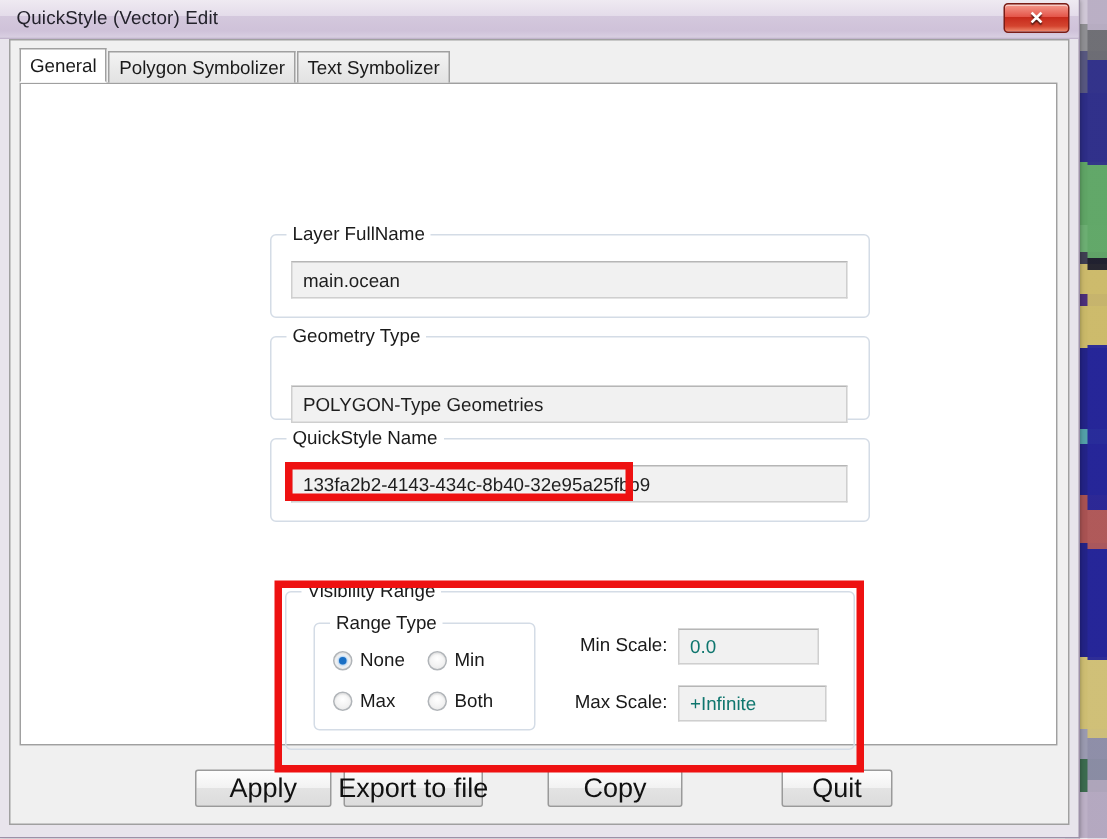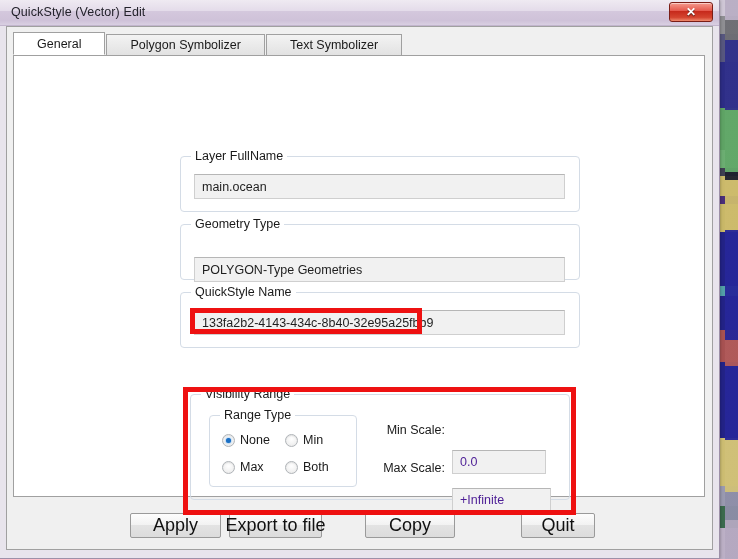--- a/index.html
+++ b/index.html
@@ -130,21 +130,21 @@
   .tabstrip {
     position: absolute;
     left: 6px; top: 6px;
     height: 22px;
     display: flex;
     align-items: flex-end;
     z-index: 4;
   }
   .tab {
     height: 21px;
-    padding: 0 23px;
+    padding: 0 6px;
     font-size: 12.5px;
     color: #1a1a1a;
     display: flex;
     align-items: center;
     border: 1px solid #a0a0a0;
     border-bottom: none;
     background: linear-gradient(to bottom, #f3f3f3 0%, #e2e2e2 100%);
     margin-right: 1px;
     white-space: nowrap;
     text-align: right;
@@ -188,21 +188,21 @@
     border: 1px solid #cfcfcf;
     border-top-color: #b6b6b6;
     display: flex;
     align-items: center;
     padding-left: 7px;
     font-size: 12.5px;
     color: #1e1e1e;
     white-space: nowrap;
     overflow: hidden;
   }
-  .field.muted { color: #4c1d95; margin-top: 31px; }
+  .field.muted { color: #0f766e; }
 
   
   .radio-row { position: absolute; display: flex; align-items: center; }
   .radio {
     width: 13px; height: 13px;
     border-radius: 50%;
     border: 1px solid #b0b4b8;
     background: radial-gradient(circle at 50% 38%, #ffffff 0%, #f2f2f2 58%, #e3e3e3 100%);
     box-shadow: inset 0 1px 1px rgba(0,0,0,.08);
     position: relative;

